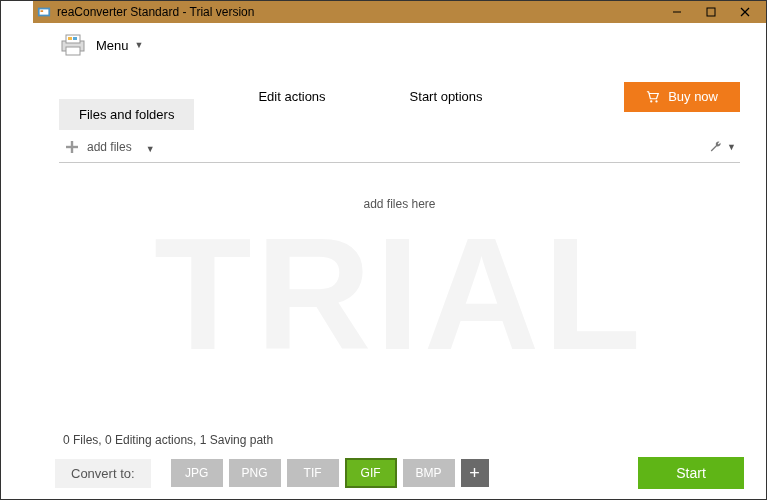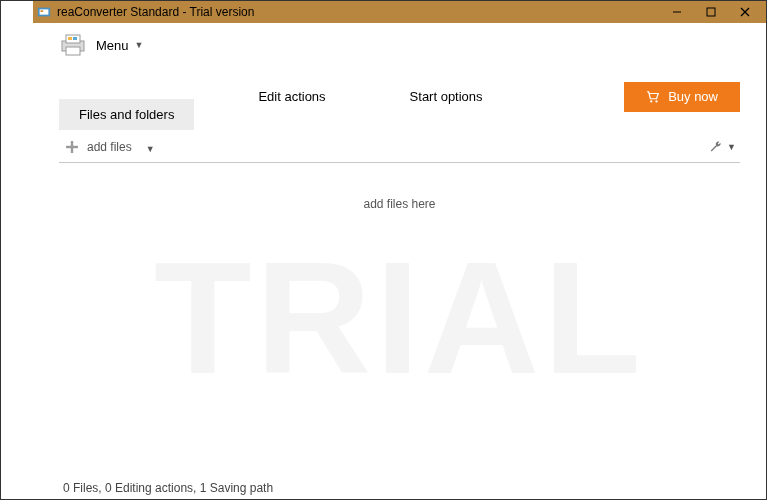--- a/index.html
+++ b/index.html
@@ -133,14 +133,27 @@
 
   <div class="divider"></div>
 
   <div class="drop-area">
     <div class="watermark">TRIAL</div>
     <div class="drop-text">add files here</div>
   </div>
 
   <div class="status-row">0 Files, 0 Editing actions, 1 Saving path</div>
 
+  <div class="bottom-row">
+    <div class="convert-label">Convert to:</div>
+    <div class="fmt-group">
+      <button class="fmt-btn">JPG</button>
+      <button class="fmt-btn">PNG</button>
+      <button class="fmt-btn">TIF</button>
+      <button class="fmt-btn selected">GIF</button>
+      <button class="fmt-btn">BMP</button>
+      <button class="fmt-add">+</button>
+    </div>
+    <div class="spacer"></div>
+    <button class="start-btn">Start</button>
+  </div>
 
 </div>
 
 </body></html>

